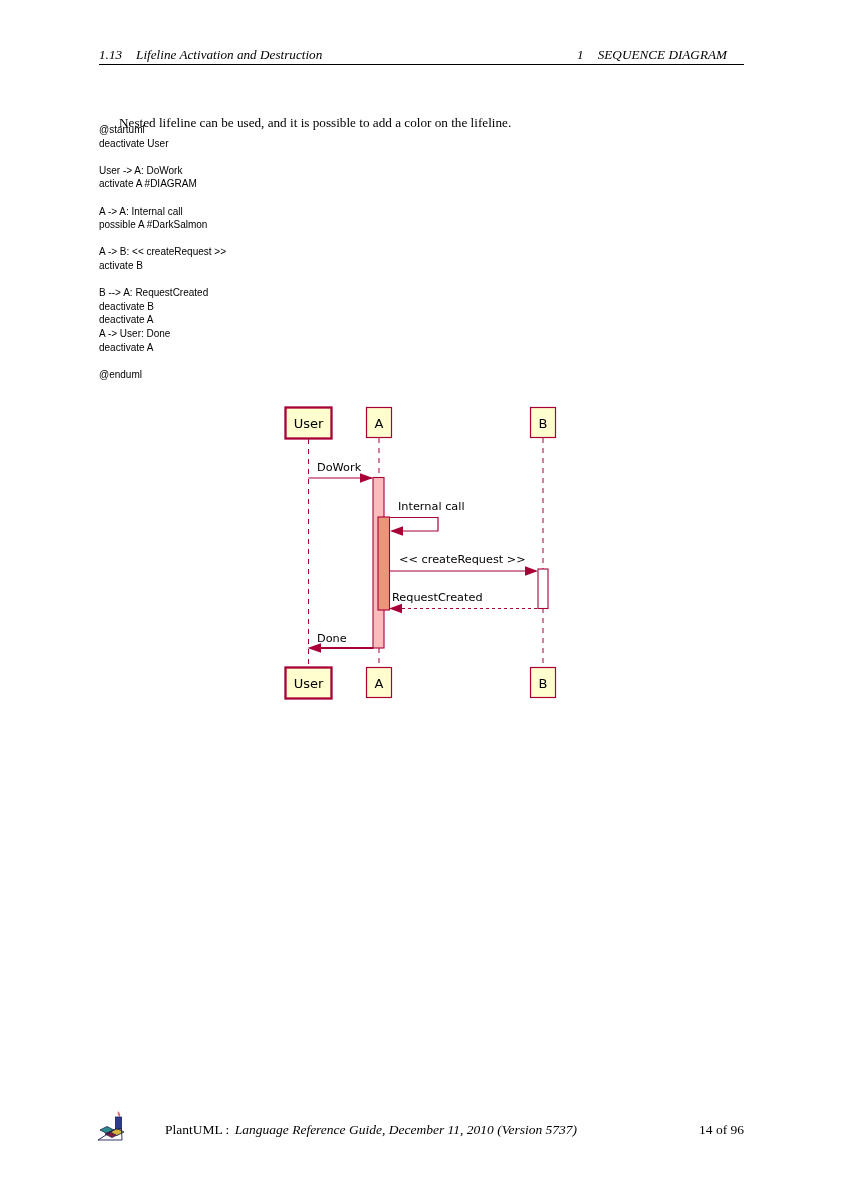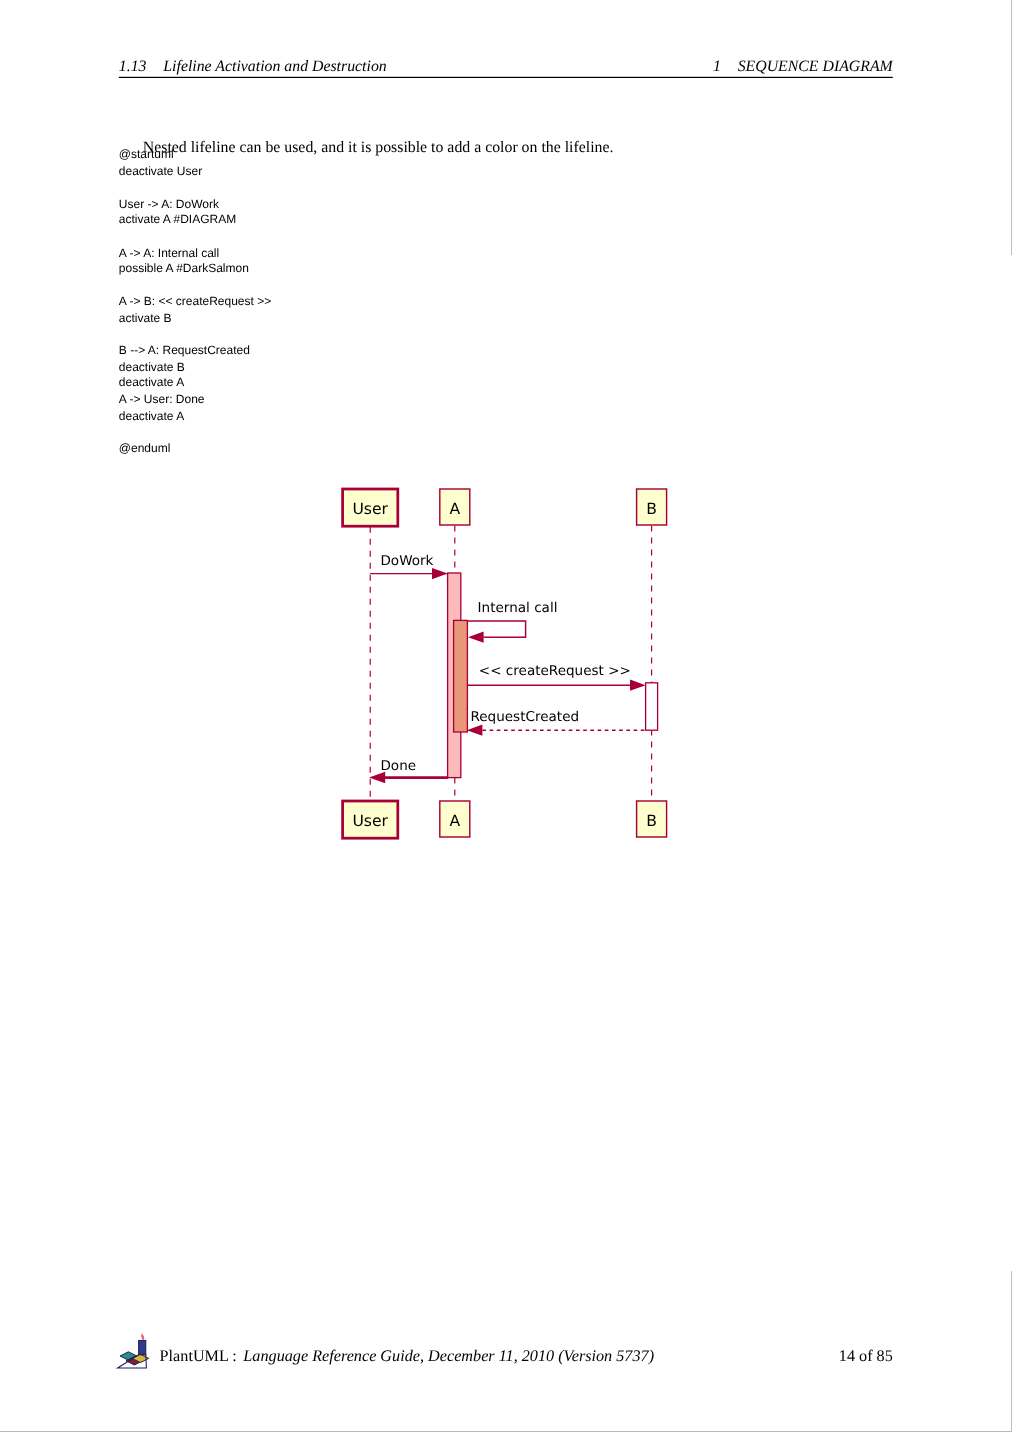--- a/index.html
+++ b/index.html
@@ -4,21 +4,21 @@
 <style>
   html,body{margin:0;padding:0;background:#888;}
   .page{
     position:relative;width:843px;height:1193px;background:#ffffff;
     margin:0 auto;overflow:hidden;
     font-family:"Liberation Serif","DejaVu Serif",serif;color:#000;
   }
   
   .hdr{position:absolute;top:47px;font-style:italic;font-size:13.2px;white-space:nowrap;}
   .hdr-left{left:99px;}
-  .hdr-right{right:99px;}
+  .hdr-right{right:116px;}
   .hdr .num{margin-right:14px;}
   .hrule{position:absolute;left:99px;top:64px;width:645px;height:1px;background:#000;}
   
   .intro{position:absolute;left:119px;top:102px;width:610px;font-size:13.2px;line-height:16px;}
   
   .code{position:absolute;left:99px;top:123px;font-family:Liberation Sans, sans-serif;
         font-size:10px;color:#000;}
   .code-line{height:13.6px;line-height:13.6px;white-space:pre;}
   
   .diagram{position:absolute;left:280px;top:400px;}
@@ -27,21 +27,21 @@
   .pbox-thick{stroke:#A80036;stroke-width:2.3;}
   .abar{stroke:#A80036;stroke-width:1.1;}
   .msg{stroke:#A80036;stroke-width:1.2;fill:none;}
   .msg-thick{stroke-width:2.2;}
   .msg-dashed{stroke-dasharray:3,3;}
   .ahead{fill:#A80036;stroke:none;}
   .plabel{font-family:"DejaVu Sans","Liberation Sans",sans-serif;font-size:13px;fill:#000;text-anchor:middle;}
   .mlabel{font-family:"DejaVu Sans","Liberation Sans",sans-serif;font-size:11.3px;fill:#000;}
   
   .footer-text{position:absolute;left:133px;top:1122px;font-size:13.5px;white-space:nowrap;}
-  .footer-text .brand{font-style:normal;}
+  .footer-text .brand{font-style:normal;margin-left:32px;}
   .footer-text .doc{font-style:italic;margin-left:2px;}
   .page-num{position:absolute;right:99px;top:1122px;font-size:13.5px;}
   .logo{position:absolute;left:96px;top:1110px;}
 </style>
 </head>
 <body>
 
 <div class="page">
 
   <div class="hdr hdr-left">
@@ -126,15 +126,15 @@
     <rect x="19.5" y="7" width="6" height="12" fill="#2E3A8C" stroke="#1A2050" stroke-width="0.8"></rect>
     <polygon points="4,20 11,16.5 18,20 11,23.5" fill="#2E8B8B" stroke="#1A2050" stroke-width="0.8"></polygon>
     <polygon points="9,24 16,20.5 23,24 16,27.5" fill="#8B1A3A" stroke="#1A2050" stroke-width="0.8"></polygon>
     <polygon points="14,22 21,18.5 28,22 21,25.5" fill="#D9B23C" stroke="#1A2050" stroke-width="0.8"></polygon>
     <path d="M2,30 L26,30 L25.5,19 L19.5,19 Z" fill="none" stroke="#1A2050" stroke-width="0.9"></path>
   </svg>
   <div class="footer-text">
     <span class="brand">PlantUML :</span>
     <span class="doc">Language Reference Guide, December 11, 2010 (Version 5737)</span>
   </div>
-  <div class="page-num">14 of 85</div>
+  <div class="page-num">14 of 96</div>
 
 </div>
 
 </body></html>

